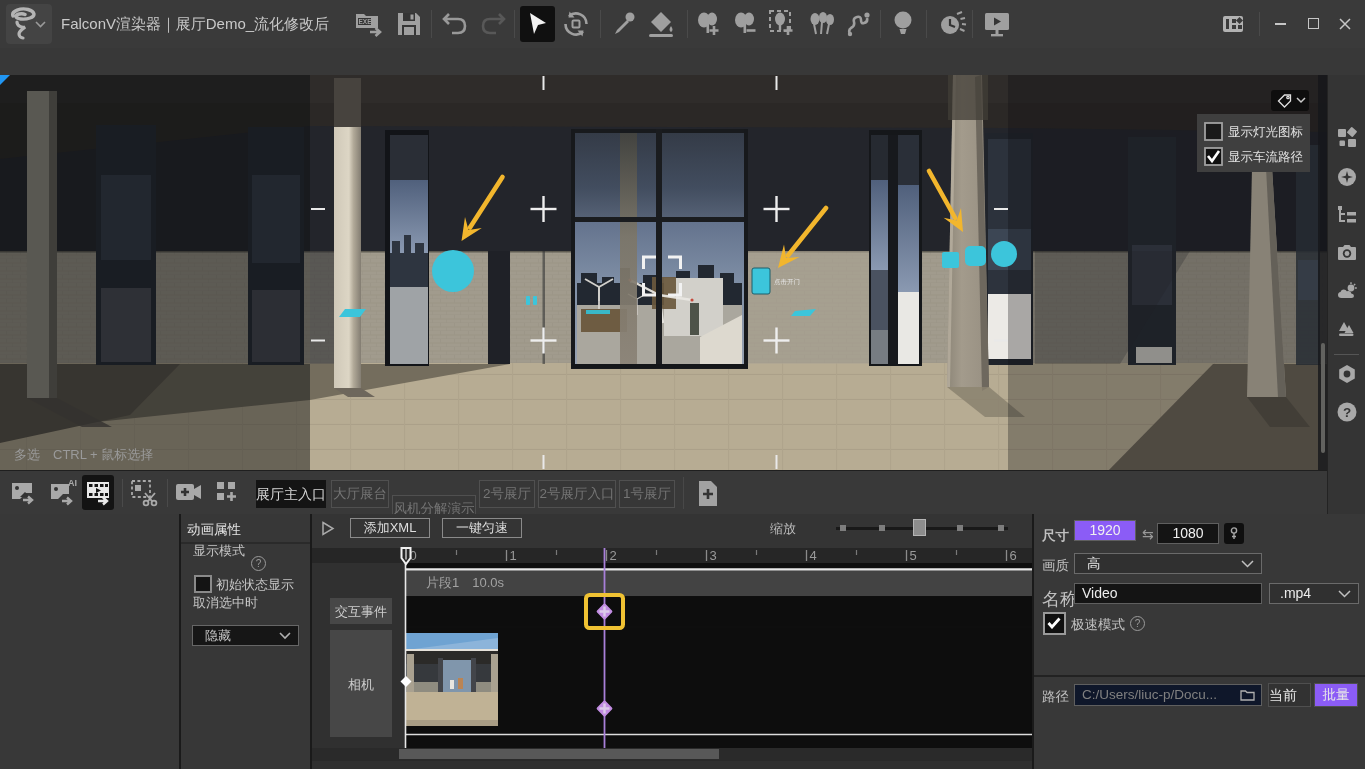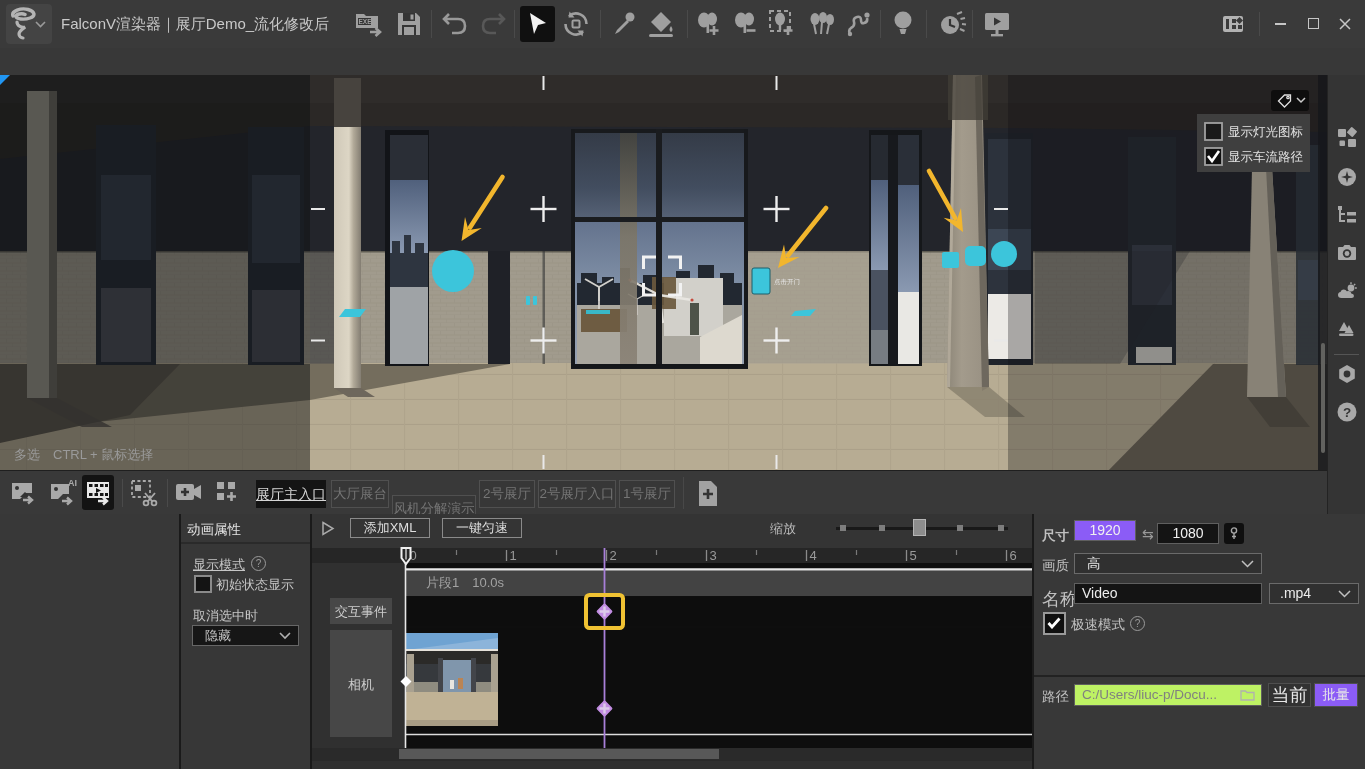--- a/index.html
+++ b/index.html
@@ -491,45 +491,45 @@
       <path d="M10 7 L10 15 M6 11 L14 11" stroke="#333" stroke-width="2.6"></path>
     </svg>
 
     <svg class="abs" style="left:215px;top:10px;" width="26" height="24" viewBox="0 0 26 24" fill="#a9a9a9">
       <rect x="2" y="1" width="7" height="7"></rect>
       <rect x="13" y="1" width="7" height="7"></rect>
       <rect x="2" y="12" width="7" height="7"></rect>
       <path d="M16.5 11 L16.5 20 M12 15.5 L21 15.5" stroke="#a9a9a9" stroke-width="2.6"></path>
     </svg>
 
-    <div class="abs" style="left:256px;top:9px;width:70px;height:28px;background:#141414;color:#d6d6d6;font-size:14px;text-align:center;line-height:28px;text-decoration:underline;">展厅主入口</div>
+    <div class="abs" style="left:256px;top:9px;width:70px;height:28px;background:#141414;color:#d6d6d6;font-size:14px;text-align:center;line-height:28px;">展厅主入口</div>
     <div class="abs vbtn" style="left:331px;top:9px;width:56px;">大厅展台</div>
     <div class="abs vbtn" style="left:392px;top:24px;width:82px;">风机分解演示</div>
     <div class="abs vbtn" style="left:479px;top:9px;width:54px;">2号展厅</div>
     <div class="abs vbtn" style="left:538px;top:9px;width:76px;">2号展厅入口</div>
     <div class="abs vbtn" style="left:619px;top:9px;width:54px;">1号展厅</div>
     <div class="abs" style="left:683px;top:6px;width:1px;height:32px;background:#484848;"></div>
     <svg class="abs" style="left:697px;top:9px;" width="22" height="27" viewBox="0 0 22 27">
       <path d="M2 1 L14 1 L20 7 L20 26 L2 26 Z" fill="#a2a2a2"></path>
       <path d="M11 9 L11 19 M6 14 L16 14" stroke="#333" stroke-width="2.6"></path>
     </svg>
   </div>
 
   <div class="abs" id="bottom" style="left:0;top:514px;width:1365px;height:255px;background:#383838;">
 
     <div class="abs" style="left:179px;top:0;width:2px;height:255px;background:#1a1a1a;"></div>
 
     <div class="abs" style="left:181px;top:0;width:129px;height:255px;background:#373737;">
       <div class="abs" style="left:6px;top:7px;font-size:13.5px;color:#e3e3e3;">动画属性</div>
       <div class="abs" style="left:0;top:28px;width:129px;height:2px;background:#2a2a2a;"></div>
-      <div class="abs" style="left:12px;top:42px;font-size:13px;color:#c6c6c6;text-decoration:underline;">显示模式</div>
+      <div class="abs" style="left:12px;top:28px;font-size:13px;color:#c6c6c6;">显示模式</div>
       <div class="abs" style="left:70px;top:42px;width:13px;height:13px;border:1.3px solid #9a9a9a;border-radius:50%;color:#9a9a9a;font-size:10px;text-align:center;line-height:13px;">?</div>
       <div class="abs" style="left:13px;top:61px;width:14px;height:14px;background:#141414;border:2px solid #8a8a8a;"></div>
       <div class="abs" style="left:35px;top:62px;font-size:13px;color:#c6c6c6;">初始状态显示</div>
-      <div class="abs" style="left:12px;top:93px;font-size:13px;color:#c6c6c6;">取消选中时</div>
+      <div class="abs" style="left:12px;top:80px;font-size:13px;color:#c6c6c6;">取消选中时</div>
       <div class="abs" style="left:11px;top:111px;width:105px;height:19px;background:#161616;border:1px solid #666;">
         <div class="abs" style="left:12px;top:0;font-size:13px;color:#c6c6c6;line-height:19px;">隐藏</div>
         <svg class="abs" style="left:86px;top:6px;" width="12" height="8" viewBox="0 0 12 8">
             <path d="M1 1 L6 6 L11 1" stroke="#b0b0b0" stroke-width="1.6" fill="none"></path>
           </svg>
       </div>
     </div>
     <div class="abs" style="left:310px;top:0;width:2px;height:255px;background:#1a1a1a;"></div>
 
     <div class="abs" style="left:312px;top:0;width:720px;height:255px;background:#343434;">
@@ -667,24 +667,24 @@
       </div>
       <div class="abs" style="left:9px;top:98px;width:19px;height:19px;background:#101010;border:2px solid #9a9a9a;">
         <svg class="abs" style="left:2px;top:3px;" width="14" height="12" viewBox="0 0 14 12">
             <path d="M1.5 6 L5 10 L12.5 1.5" stroke="#fff" stroke-width="2.8" fill="none"></path>
           </svg>
       </div>
       <div class="abs" style="left:37px;top:102px;font-size:13.5px;color:#c0c0c0;">极速模式</div>
       <div class="abs" style="left:96px;top:102px;width:13px;height:13px;border:1.3px solid #9a9a9a;border-radius:50%;color:#9a9a9a;font-size:10px;text-align:center;line-height:13px;">?</div>
       <div class="abs" style="left:0;top:161px;width:331px;height:2px;background:#222;"></div>
       <div class="abs" style="left:8px;top:174px;font-size:13.5px;color:#c0c0c0;">路径</div>
-      <div class="abs" style="left:40px;top:170px;width:186px;height:20px;background:#bef264;border:1px solid #5f5f5f;">
+      <div class="abs" style="left:40px;top:170px;width:186px;height:20px;background:#0f172a;border:1px solid #5f5f5f;">
         <div class="abs" style="left:7px;top:0;font-size:13.5px;color:#808080;line-height:20px;">C:/Users/liuc-p/Docu...</div>
         <svg class="abs" style="left:165px;top:4px;" width="15" height="12" viewBox="0 0 15 12">
             <path d="M1 2 L5.5 2 L7 3.5 L14 3.5 L14 11 L1 11 Z" fill="none" stroke="#b0b0b0" stroke-width="1.3"></path>
           </svg>
       </div>
-      <div class="abs" style="left:234px;top:169px;width:41px;height:22px;background:#323232;border:1px solid #4f4f4f;font-size:18px;color:#e8e8e8;text-align:center;line-height:22px;">当前</div>
+      <div class="abs" style="left:234px;top:169px;width:41px;height:22px;background:#323232;border:1px solid #4f4f4f;font-size:14px;color:#e8e8e8;text-align:left;line-height:22px;">当前</div>
       <div class="abs" style="left:280px;top:169px;width:42px;height:22px;background:#8b5cf6;border:1px solid #4f4f4f;font-size:13.5px;color:#e8e8e8;text-align:center;line-height:22px;">批量</div>
     </div>
   </div>
 
 </div>
 
 </body></html>

